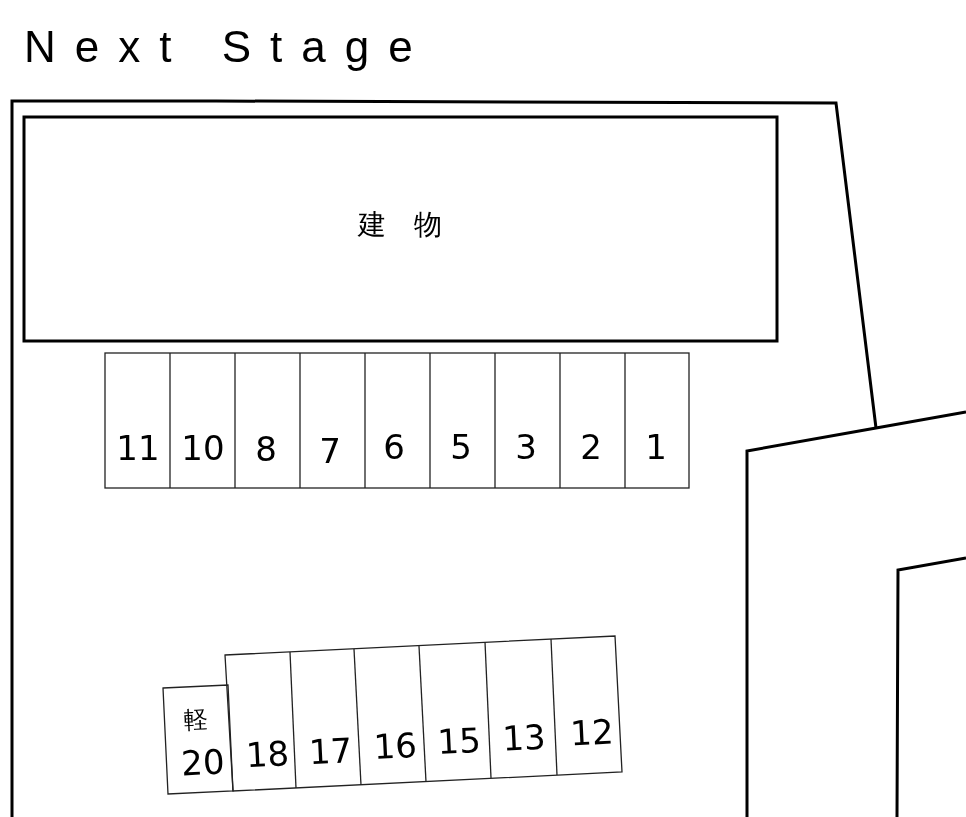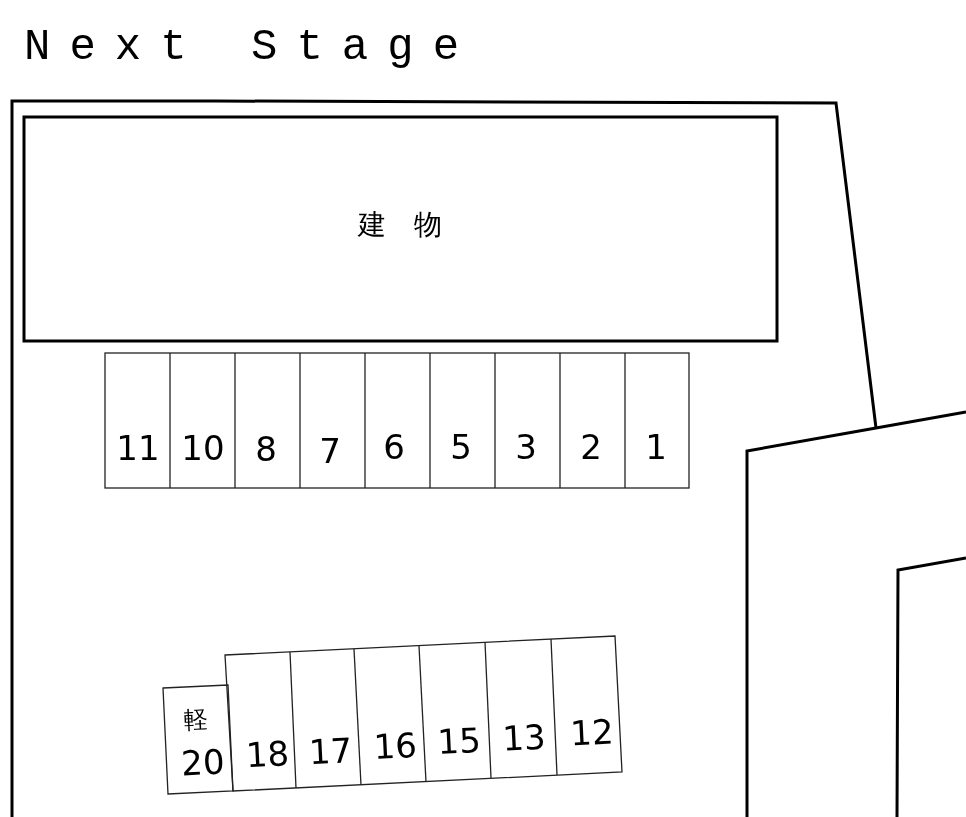--- a/index.html
+++ b/index.html
@@ -1,19 +1,19 @@
 <!DOCTYPE html>
 <html><head>
 <meta charset="utf-8">
 <style>
   html, body { margin: 0; padding: 0; background: #ffffff; }
   body { width: 966px; height: 817px; position: relative; overflow: hidden;
          font-family: "DejaVu Sans", sans-serif; }
   .title { position: absolute; left: 24px; top: 22px; font-size: 44px;
-           letter-spacing: 19px; color: #000; font-family: Liberation Mono, monospace; line-height: 50px; }
+           letter-spacing: 19px; color: #000; font-family: Liberation Sans, sans-serif; line-height: 50px; }
   svg { position: absolute; left: 0; top: 0; }
   .thick { stroke: #000; stroke-width: 3; fill: none; }
   .thin { stroke: #222; stroke-width: 1.3; fill: none; }
   .lbl { font-family: "DejaVu Sans", sans-serif; font-size: 34px; fill: #000; text-anchor: middle; }
   .bld { font-family: "DejaVu Sans", sans-serif; font-size: 28px; fill: #000; text-anchor: middle; }
   .kei { font-family: "DejaVu Sans", sans-serif; font-size: 24px; fill: #000; text-anchor: middle; }
 </style>
 </head>
 <body>
 

